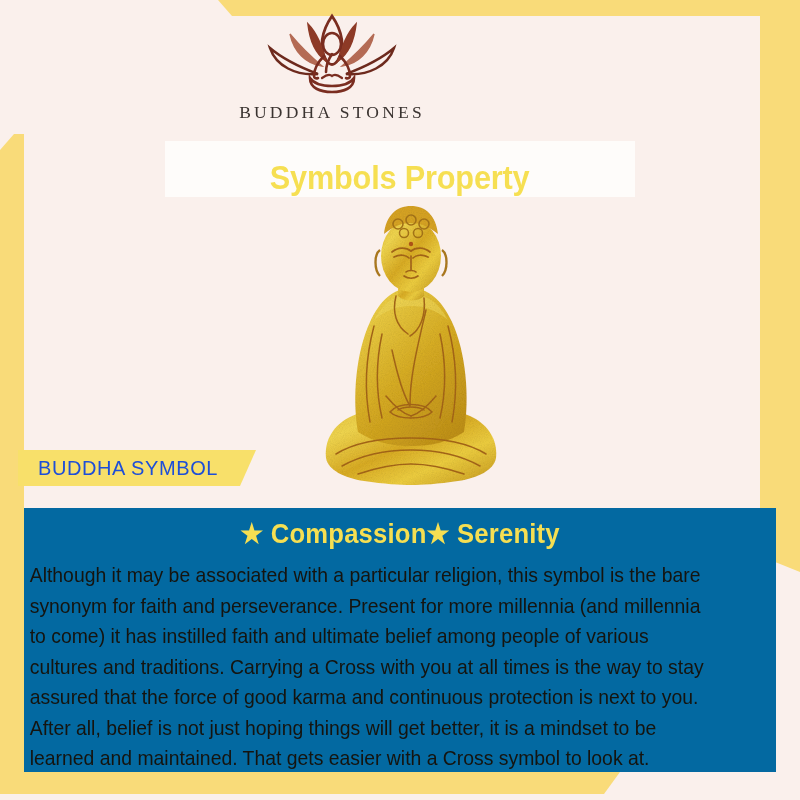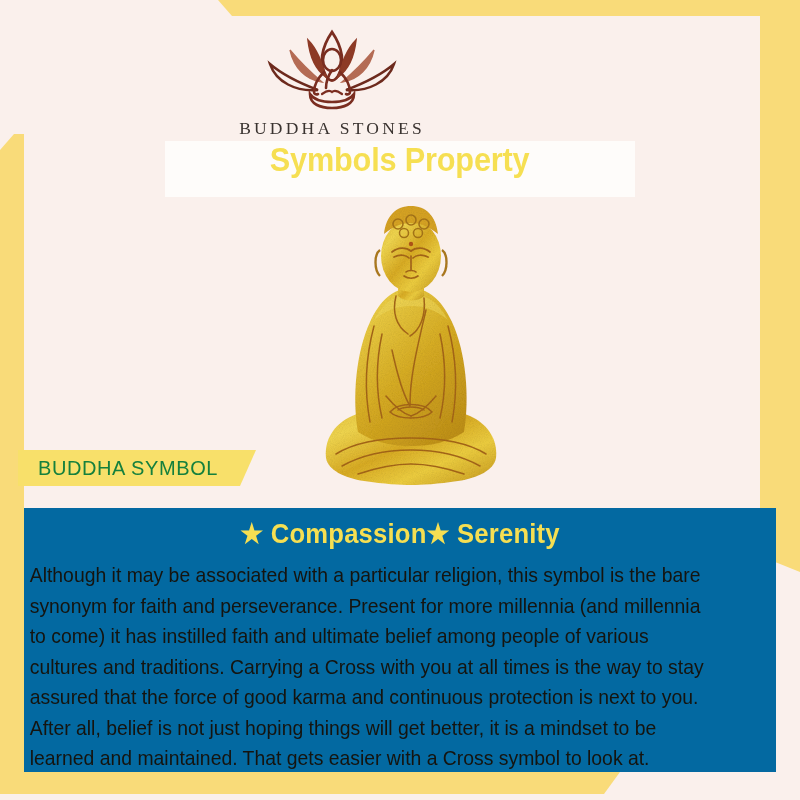--- a/index.html
+++ b/index.html
@@ -55,21 +55,21 @@
   .inner-panel {
     position: absolute;
     left: 24px; top: 16px;
     width: 736px; height: 492px;
     background: #faf0ec;
   }
 
   
   .brand {
     position: absolute;
-    left: 0; top: 20px;
+    left: 0; top: 4px;
     width: 664px;
     text-align: center;
   }
   .brand-mark {
     display: block;
     margin: 0 auto;
   }
   .brand-name {
     margin-top: 2px;
     font-family: "Liberation Serif", serif;
@@ -79,21 +79,21 @@
     font-weight: 400;
   }
 
   
   .title-bar {
     position: absolute;
     left: 165px; top: 141px;
     width: 470px; height: 56px;
     background: #fefcfa;
     display: flex;
-    align-items: flex-start;
+    align-items: flex-end;
     justify-content: center;
   }
   .title-text {
     font-family: "Liberation Sans Narrow", "Liberation Sans", sans-serif;
     font-size: 33px;
     font-weight: 700;
     color: #f6df52;
     letter-spacing: -0.2px;
     transform: scaleX(0.93);
     white-space: nowrap;
@@ -111,21 +111,21 @@
     position: absolute;
     left: 18px; top: 450px;
     width: 238px; height: 36px;
     background: #f8e06a;
     clip-path: polygon(0 0, 238px 0, 222px 36px, 0 36px);
     display: flex;
     align-items: center;
   }
   .tag-text {
     padding-left: 20px;
-    color: #15803d;
+    color: #1d4ed8;
     font-size: 20px;
     letter-spacing: 0.6px;
     font-weight: 400;
     white-space: nowrap;
   }
 
   
   .content-card {
     position: absolute;
     left: 24px; top: 508px;

